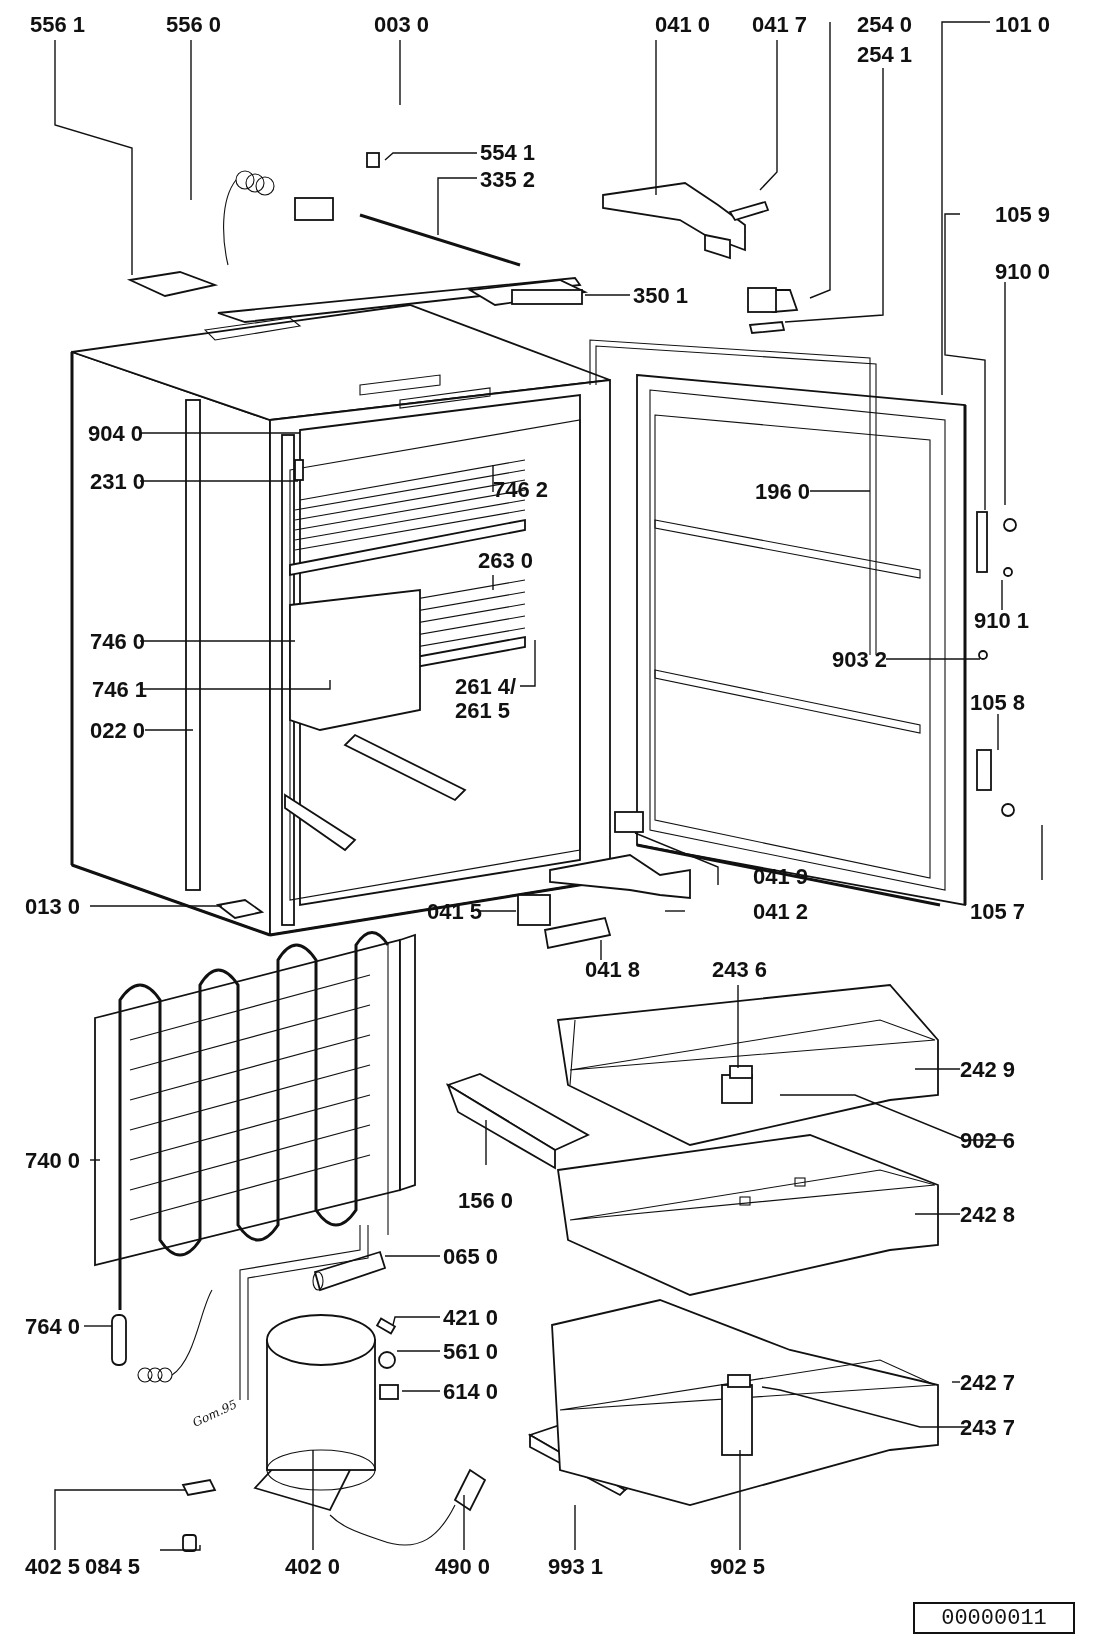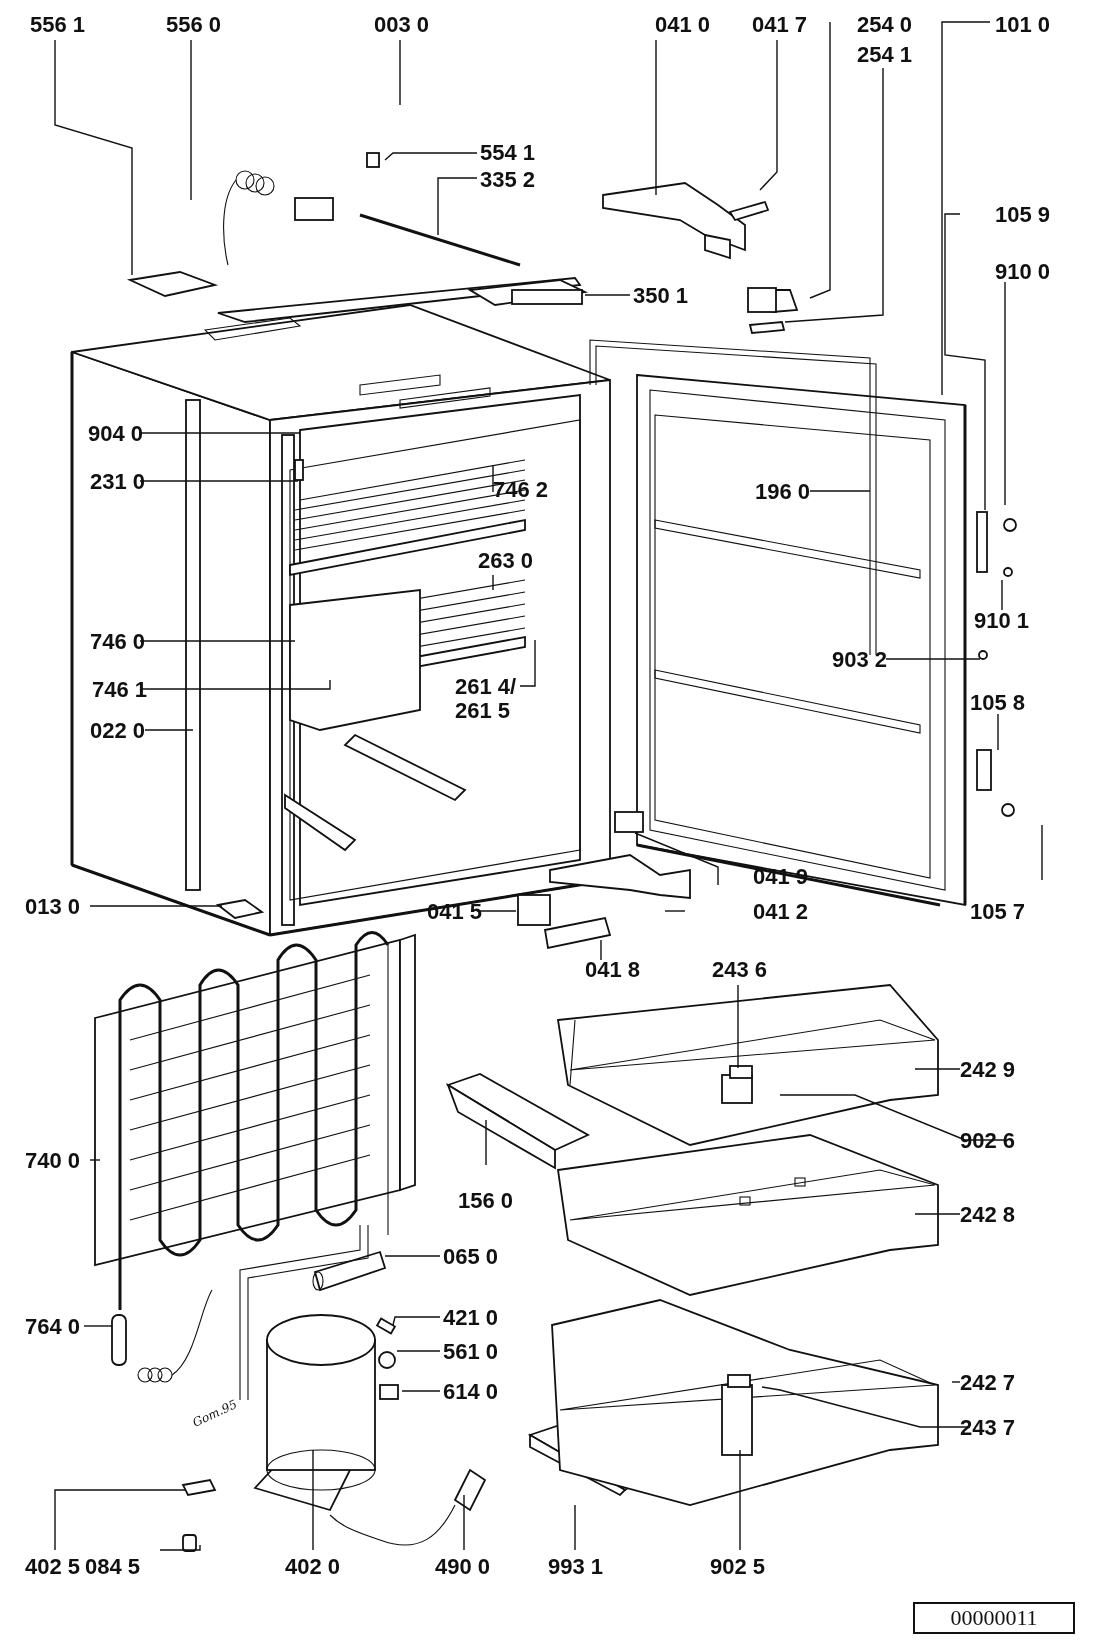--- a/index.html
+++ b/index.html
@@ -3,21 +3,21 @@
 <meta charset="utf-8">
 <style>
   html,body{margin:0;padding:0;background:#fff;}
   body{width:1100px;height:1647px;position:relative;overflow:hidden;font-family:"Liberation Sans Narrow","Liberation Sans",sans-serif;}
   svg{position:absolute;left:0;top:0;}
   .lbl{font-family:"Liberation Sans",sans-serif;font-weight:bold;font-size:22px;fill:#111;}
   .ln{stroke:#111;stroke-width:1.4;fill:none;}
   .part{stroke:#111;stroke-width:1.8;fill:#fff;}
   .thin{stroke:#111;stroke-width:1.1;fill:none;}
   .thick{stroke:#111;stroke-width:3;fill:none;}
-  .docbox{position:absolute;left:913px;top:1602px;width:162px;height:32px;border:2px solid #111;box-sizing:border-box;display:flex;align-items:center;justify-content:center;font-family:Liberation Serif, serif;font-size:22px;color:#111;}
+  .docbox{position:absolute;left:913px;top:1602px;width:162px;height:32px;border:2px solid #111;box-sizing:border-box;display:flex;align-items:center;justify-content:center;font-family:Liberation Mono, monospace;font-size:22px;color:#111;}
 </style>
 </head>
 <body>
 
 <svg width="1100" height="1647" viewBox="0 0 1100 1647">
 
   <g>
 
     <polygon class="part" points="72,352 72,865 270,935 270,420"></polygon>
     <polygon class="part" points="72,352 270,420 610,380 410,305"></polygon>

